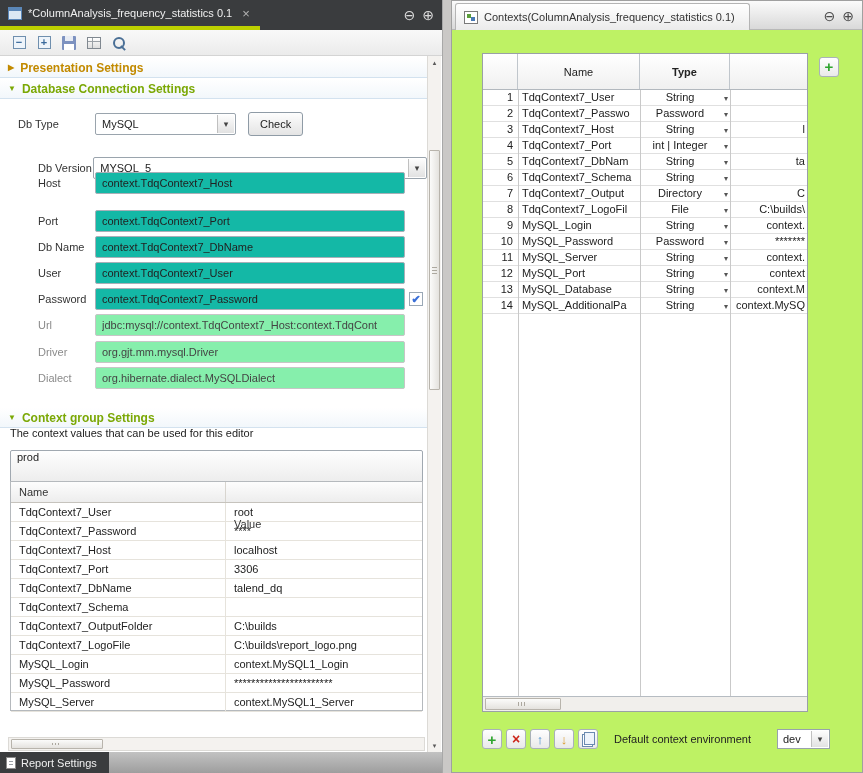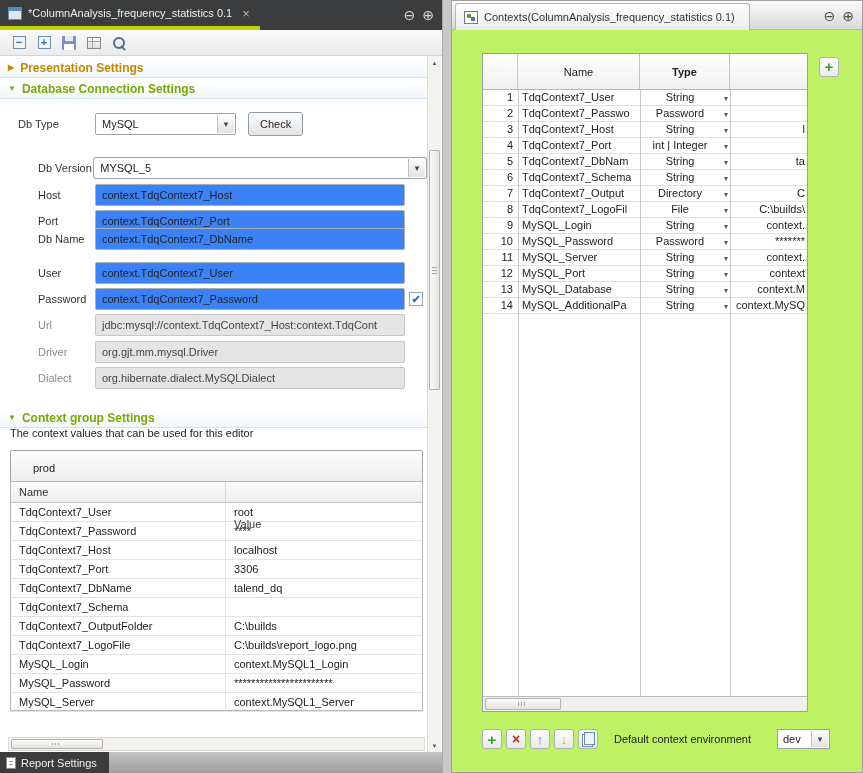--- a/index.html
+++ b/index.html
@@ -46,40 +46,40 @@
                     background:linear-gradient(#ffffff,#f2f7fb); border-bottom:1px solid #d3e2ef; }
   .twistie { font-size:8px; line-height:8px; }
   .sh-orange { color:#c28a00; }
   .sh-green  { color:#7ba805; }
 
   .form-row { position:absolute; left:0; width:427px; height:22px; display:flex; }
   .flabel { margin-left:38px; width:57px; line-height:22px; color:#333; white-space:nowrap; }
   .flabel.first { margin-left:18px; width:77px; }
   .flabel.gray { color:#8b8b8b; }
   .field-input { height:22px; width:310px; border:1px solid #a8b0b8; border-radius:2px;
-                 padding:0 6px; font-size:11px; color:#222; background:#3b82f6; outline:none; }
-  .field-input.disabled { background:#e5e5e5; border-color:#c6c6c6; color:#444; }
+                 padding:0 6px; font-size:11px; color:#222; background:#14b8a6; outline:none; }
+  .field-input.disabled { background:#86efac; border-color:#c6c6c6; color:#444; }
   .combo { position:relative; height:22px; border:1px solid #9aa4ad; background:#ffffff;
            border-radius:2px; display:flex; align-items:center; padding-left:6px; }
   .combo-arrow { position:absolute; right:1px; top:1px; bottom:1px; width:17px;
                  background:linear-gradient(#fdfdfd,#e2e2e2); border-left:1px solid #c0c0c0;
                  display:flex; align-items:center; justify-content:center; color:#444; }
   .combo-arrow::after { content:"▾"; font-size:9px; }
   .check-btn { position:absolute; left:248px; top:-1px; height:24px; padding:0 11px;
                border:1px solid #8f9ba6; border-radius:3px;
                background:linear-gradient(#fdfdfd,#e4e4e4); font-size:11px; color:#222; }
   .pw-checkbox { position:absolute; left:409px; top:4px; width:14px; height:14px;
                  border:1px solid #9aa8b6; background:#ffffff; color:#3a6fd8; font-size:11px;
                  line-height:13px; text-align:center; font-weight:bold; }
 
   .section-desc { position:absolute; left:10px; top:427px; color:#222; }
 
   .env-field { position:absolute; left:10px; top:450px; width:413px; height:36px;
                background:linear-gradient(#fefefe,#ebebeb); border:1px solid #a0a8b0; border-radius:2px;
-               display:flex; align-items:center; padding-left:22px; }
+               display:flex; padding-left:6px; }
 
   .lp-table { position:absolute; left:10px; top:481px; width:413px; height:230px;
               border:1px solid #b5b9bd; background:#ffffff; }
   .lp-thead { display:flex; height:21px; background:linear-gradient(#fdfdfd,#ededed);
               border-bottom:1px solid #c6c3bd; }
   .lp-th { padding-left:8px; line-height:20px; color:#333; }
   .lp-th.name { width:215px; border-right:1px solid #d8d5cf; }
   .lp-th.value { flex:1;margin-top:32px; }
   .lp-tr { display:flex; height:19px; border-bottom:1px solid #e6e3dc; }
   .lp-td { line-height:18px; padding-left:8px; overflow:hidden; white-space:nowrap; }
@@ -225,31 +225,31 @@
   </div>
 
   <div class="form-row" style="top:157px">
     <span class="flabel">Db Version</span>
     <div class="combo" style="width:344px">
       <span>MYSQL_5</span>
       <span class="combo-arrow"></span>
     </div>
   </div>
 
-  <div class="form-row" style="top:184px">
+  <div class="form-row" style="top:172px">
     <span class="flabel">Host</span>
     <input class="field-input" readonly="" value="context.TdqContext7_Host" style="">
   </div>
 
   <div class="form-row" style="top:210px">
     <span class="flabel">Port</span>
     <input class="field-input" readonly="" value="context.TdqContext7_Port" style="">
   </div>
 
-  <div class="form-row" style="top:228px">
+  <div class="form-row" style="top:236px">
     <span class="flabel">Db Name</span>
     <input class="field-input" readonly="" value="context.TdqContext7_DbName" style="">
   </div>
 
   <div class="form-row" style="top:262px">
     <span class="flabel">User</span>
     <input class="field-input" readonly="" value="context.TdqContext7_User" style="">
   </div>
 
   <div class="form-row" style="top:288px">

